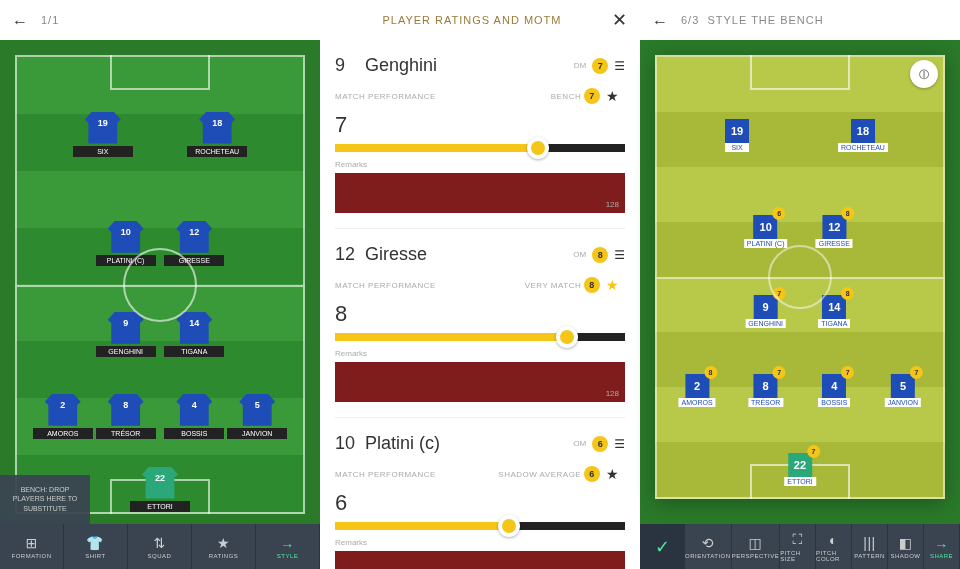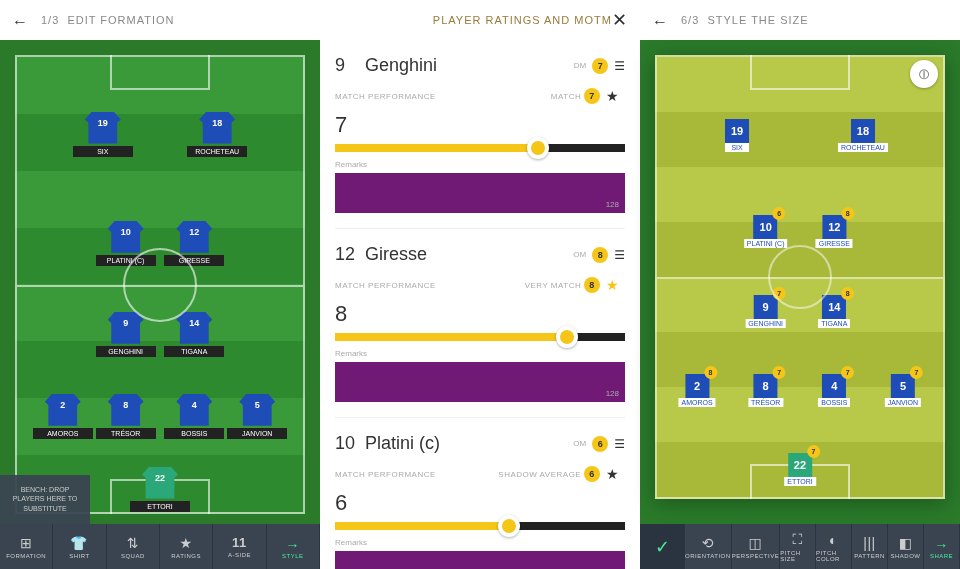--- a/index.html
+++ b/index.html
@@ -8,21 +8,21 @@
 .p1{width:320px;background:#2a7a2a}
 .p2{width:320px;background:#fff}
 .p3{width:320px;background:#2a7a2a}
 
 
 .hdr{height:40px;display:flex;align-items:center;padding:0 12px;background:#fff;font-size:11px;letter-spacing:1px;color:#888}
 .hdr .arrow{font-size:16px;margin-right:12px;color:#333;cursor:pointer}
 .hdr .title{flex:1}
 .hdr .close{font-size:18px;color:#333;cursor:pointer}
 .p2 .hdr{justify-content:center}
-.p2 .hdr .title{text-align:right;color:#9a7b3a}
+.p2 .hdr .title{text-align:center;color:#9a7b3a}
 
 
 .pitch1{position:absolute;top:55px;left:15px;right:15px;bottom:55px;background:linear-gradient(#3a9a3a 0,#3a9a3a 12.5%,#2e8a2e 12.5%,#2e8a2e 25%,#3a9a3a 25%,#3a9a3a 37.5%,#2e8a2e 37.5%,#2e8a2e 50%,#3a9a3a 50%,#3a9a3a 62.5%,#2e8a2e 62.5%,#2e8a2e 75%,#3a9a3a 75%,#3a9a3a 87.5%,#2e8a2e 87.5%);border:2px solid rgba(255,255,255,.6)}
 .pitch1::before{content:"";position:absolute;top:50%;left:0;right:0;height:2px;background:rgba(255,255,255,.6)}
 .pitch1::after{content:"";position:absolute;top:50%;left:50%;width:70px;height:70px;border:2px solid rgba(255,255,255,.6);border-radius:50%;transform:translate(-50%,-50%)}
 .goal1{position:absolute;left:50%;transform:translateX(-50%);width:100px;height:35px;border:2px solid rgba(255,255,255,.6)}
 .goal1.top{top:-2px;border-top:none}
 .goal1.bot{bottom:-2px;border-bottom:none}
 
 .player{position:absolute;transform:translate(-50%,0);text-align:center;width:60px}
@@ -50,21 +50,21 @@
 .star{font-size:14px;color:#333;margin-right:6px}
 .star.gold{color:#f5c518}
 .menu{font-size:12px;color:#333}
 .perf{display:flex;align-items:center;font-size:8px;color:#aaa;letter-spacing:.5px;margin-bottom:8px}
 .perf .lbl{flex:1}
 .bignum{font-size:22px;color:#333;margin-bottom:6px}
 .slider{height:8px;background:#222;position:relative;margin-bottom:8px}
 .slider .fill{height:100%;background:#f5c518}
 .slider .knob{position:absolute;top:50%;width:22px;height:22px;border-radius:50%;background:#f5c518;border:4px solid #fff;transform:translate(-50%,-50%);box-shadow:0 1px 3px rgba(0,0,0,.3)}
 .remlbl{font-size:8px;color:#aaa;margin-bottom:4px}
-.rembox{background:#701a75;height:40px;position:relative}
+.rembox{background:#7f1d1d;height:40px;position:relative}
 .rembox .cnt{position:absolute;bottom:4px;right:6px;font-size:8px;color:#aaa}
 
 
 .pitch2{position:absolute;top:55px;left:15px;right:15px;bottom:70px;background:linear-gradient(#b8c94a 0,#b8c94a 12.5%,#a8b93a 12.5%,#a8b93a 25%,#b8c94a 25%,#b8c94a 37.5%,#a8b93a 37.5%,#a8b93a 50%,#b8c94a 50%,#b8c94a 62.5%,#a8b93a 62.5%,#a8b93a 75%,#b8c94a 75%,#b8c94a 87.5%,#a8b93a 87.5%);border:2px solid rgba(255,255,255,.5);box-shadow:0 4px 20px rgba(0,0,0,.3)}
 .pitch2::before{content:"";position:absolute;top:50%;left:0;right:0;height:2px;background:rgba(255,255,255,.5)}
 .pitch2::after{content:"";position:absolute;top:50%;left:50%;width:60px;height:60px;border:2px solid rgba(255,255,255,.5);border-radius:50%;transform:translate(-50%,-50%)}
 .zoom{position:absolute;top:60px;right:22px;width:28px;height:28px;border-radius:50%;background:#fff;display:flex;align-items:center;justify-content:center;font-size:14px;color:#666;box-shadow:0 1px 3px rgba(0,0,0,.3);z-index:5}
 
 .player2{position:absolute;transform:translate(-50%,0);text-align:center}
 .sq{width:24px;height:24px;background:#1e4db7;color:#fff;font-size:11px;font-weight:bold;display:flex;align-items:center;justify-content:center;margin:0 auto;position:relative}
@@ -74,22 +74,21 @@
 
 .check{position:absolute;bottom:0;left:0;width:45px;height:45px;background:#2a3441;color:#4aea9a;display:flex;align-items:center;justify-content:center;font-size:18px}
 .tbar3{position:absolute;bottom:0;left:45px;right:0;height:45px;background:#3a4451;display:flex}
 </style>
 </head>
 <body>
 
 <div class="panel p1">
   <div class="hdr">
     <span class="arrow">←</span>
-    <span>1/3</span>&nbsp;&nbsp;
-    <span class="title">EDIT FORMATION</span>
+    <span>1/1</span>&nbsp;&nbsp;
   </div>
   <div class="pitch1">
     <div class="goal1 top"></div>
       <div class="goal1 bot"></div>
     <div id="players1">
         <div class="player" style="left: 30%; top: 12%;">
           <div class="shirt">
             <span class="num">19</span>
           </div>
           <div class="pname">SIX</div>
@@ -166,24 +165,20 @@
         <span class="ico">👕</span>
         <span>SHIRT</span>
       </div>
       <div class="tbtn">
         <span class="ico">⇅</span>
         <span>SQUAD</span>
       </div>
       <div class="tbtn">
         <span class="ico">★</span>
         <span>RATINGS</span>
-      </div>
-      <div class="tbtn num">
-        <span class="ico">11</span>
-        <span>A-SIDE</span>
       </div>
       <div class="tbtn accent">
         <span class="ico">→</span>
         <span>STYLE</span>
       </div>
     </div>
 </div>
 
 <div class="panel p2">
   <div class="hdr">
@@ -192,21 +187,21 @@
   </div>
   <div class="ratings" id="ratings">
       <div class="rplayer">
         <div class="rhead">
           <span class="no">9</span>
           <span class="nm">Genghini</span>
           <span class="pos">DM</span>
           <span class="badge">7</span>
           <span class="menu">☰</span>
         </div>
-        <div class="perf"><span class="lbl">MATCH PERFORMANCE</span><span>MATCH</span>&nbsp;<span class="badge">7</span><span class="star ">★</span></div>
+        <div class="perf"><span class="lbl">MATCH PERFORMANCE</span><span>BENCH</span>&nbsp;<span class="badge">7</span><span class="star ">★</span></div>
         <div class="bignum">7</div>
         <div class="slider">
           <div class="fill" style="width:70%"></div>
           <div class="knob" style="left:70%"></div>
         </div>
         <div class="remlbl">Remarks</div>
         <div class="rembox">
           <span class="cnt">128</span>
         </div>
       </div>
@@ -246,21 +241,21 @@
         <div class="remlbl">Remarks</div>
         <div class="rembox"></div>
       </div>
     </div>
 </div>
 
 <div class="panel p3">
   <div class="hdr">
     <span class="arrow">←</span>
     <span>6/3</span>&nbsp;&nbsp;
-    <span class="title">STYLE THE SIZE</span>
+    <span class="title">STYLE THE BENCH</span>
   </div>
   <div class="zoom">⦶</div>
   <div class="pitch2">
     <div class="goal1 top"></div>
       <div class="goal1 bot"></div>
     <div id="players2">
         <div class="player2" style="left: 28%; top: 14%;">
           <div class="sq">19</div>
           <div class="pname2">SIX</div>
         </div>

